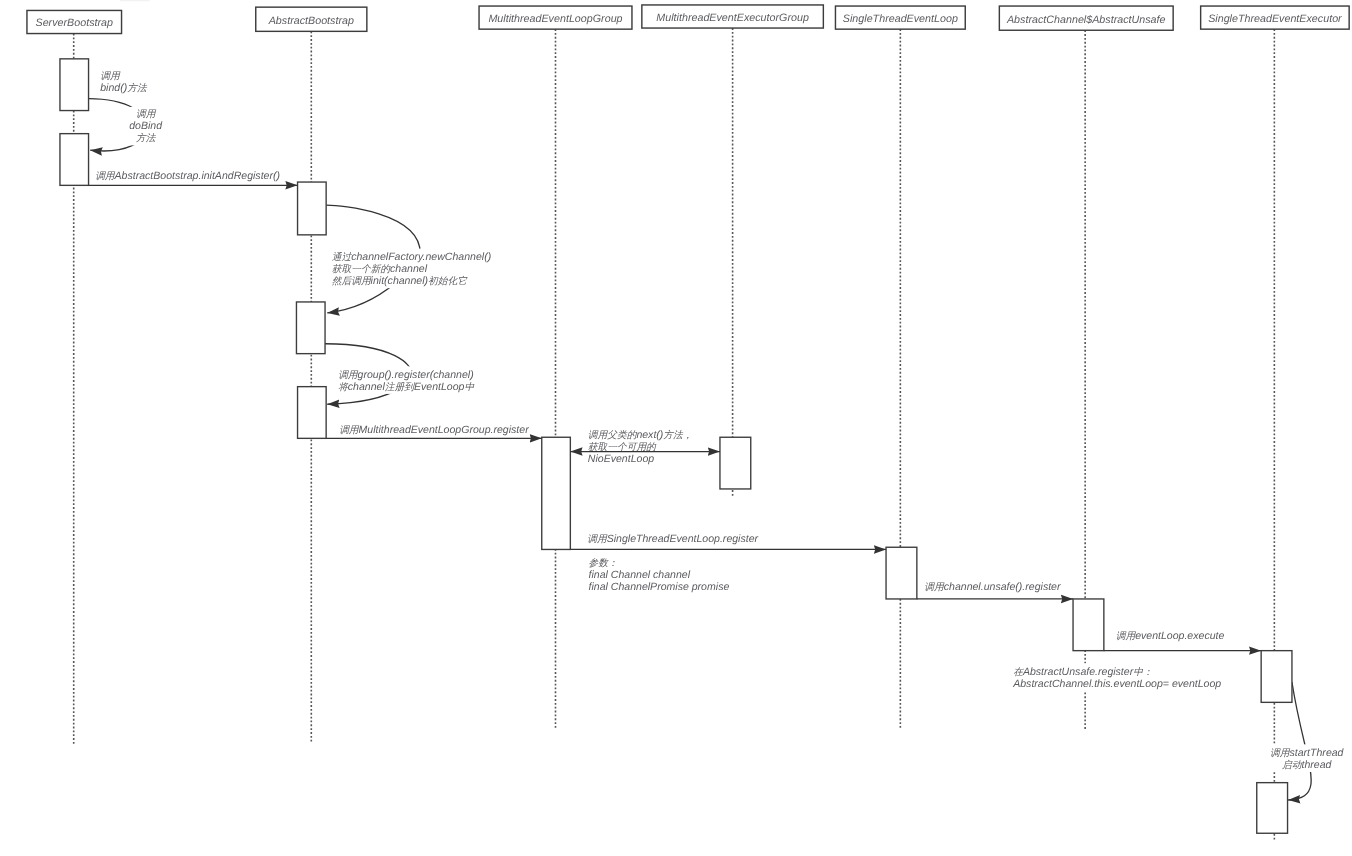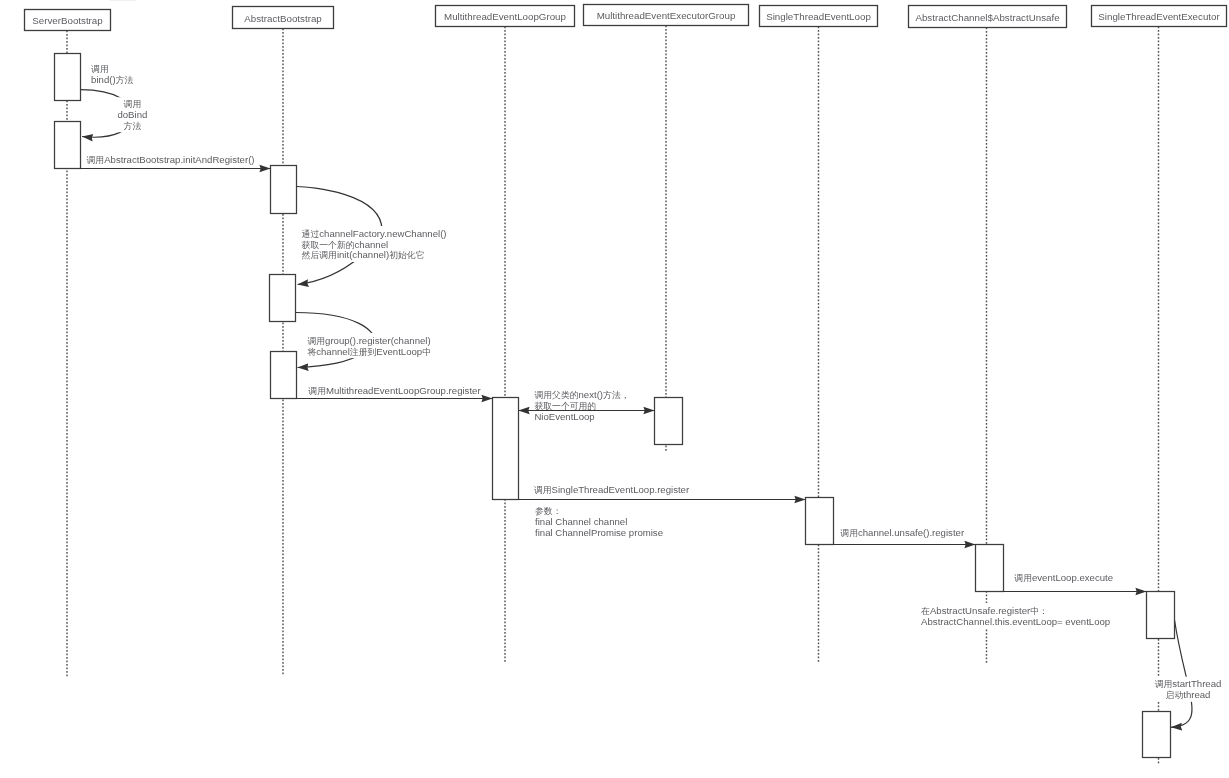--- a/index.html
+++ b/index.html
@@ -19,21 +19,21 @@
   tspan.cjk{font-size:92%;}
 </style>
 <style>.pbox{stroke:#3d3d3d;}
  .act{stroke:#3d3d3d;}
  .msgline{stroke:#333333;}
  .lifeline{stroke:#555555;}
  .plabel,.mlabel{fill:#5b5c60;}
  #ah>path,#ahr>path{fill:#333333;}</style></head>
 <body>
 
-<div id="stage" style="background: rgb(255, 255, 255);">
+<div id="stage" style="background: rgb(255, 255, 255); font-style: italic;">
   <svg id="canvas" width="1229" height="778" viewBox="0 0 1229 778">
     <defs>
       <marker id="ah" markerWidth="13" markerHeight="9" refX="11.1" refY="4.4" orient="auto" markerUnits="userSpaceOnUse">
         <path d="M0,0.55 L11.1,4.4 L0,8.25 L1.25,4.4 Z" fill="#333333"></path>
       </marker>
       <marker id="ahr" markerWidth="13" markerHeight="9" refX="0" refY="4.4" orient="auto" markerUnits="userSpaceOnUse">
         <path d="M11.1,0.55 L0,4.4 L11.1,8.25 L9.85,4.4 Z" fill="#333333"></path>
       </marker>
     </defs>
     <g id="artifacts">

